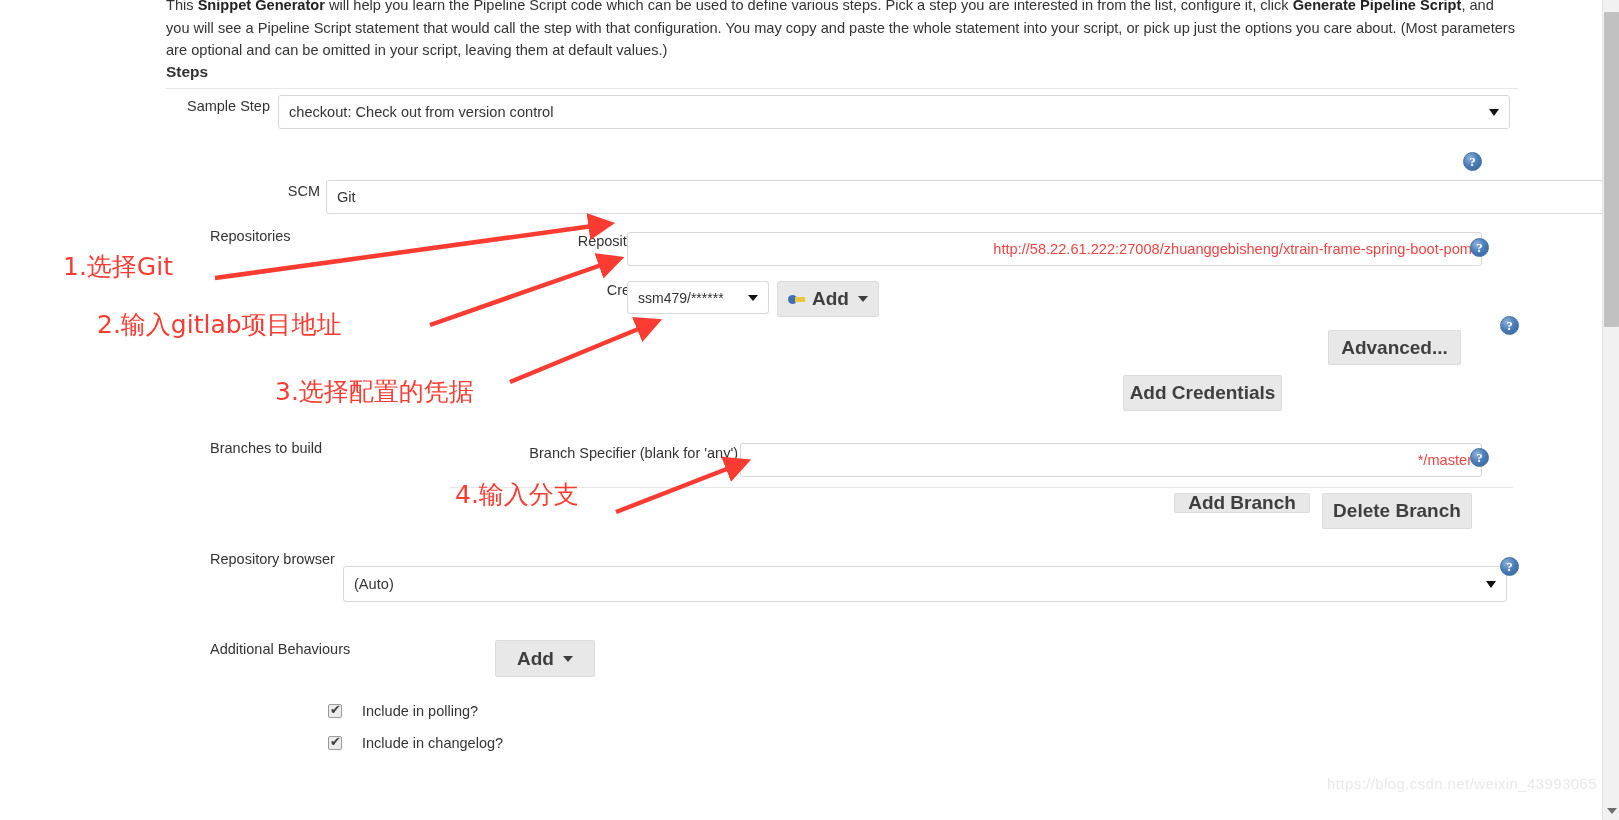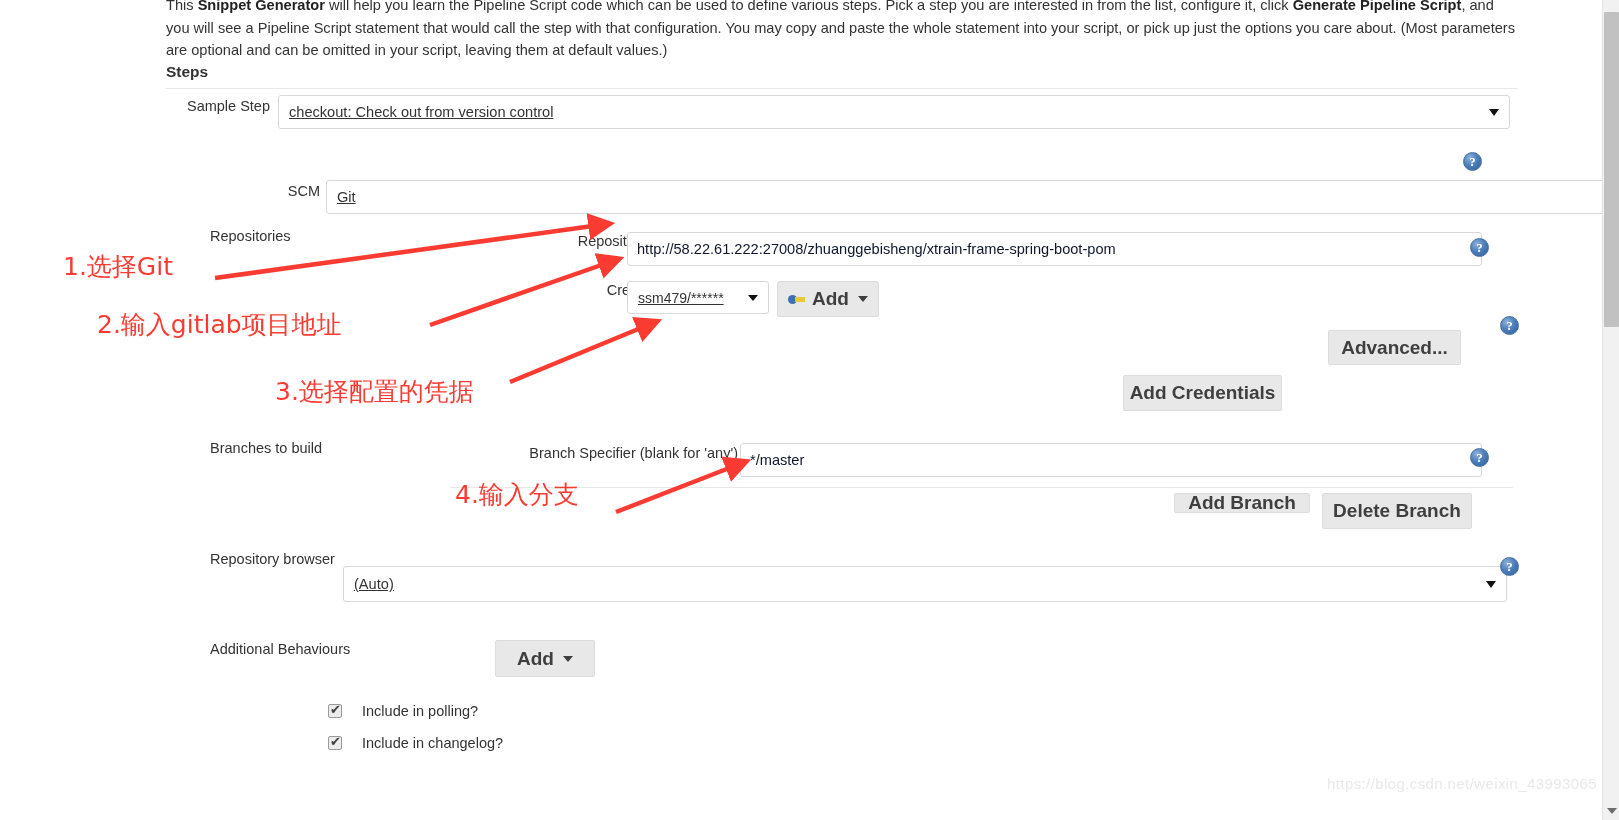--- a/index.html
+++ b/index.html
@@ -80,42 +80,43 @@
     border: 1px solid #d8d8d8;
     border-radius: 3px;
     background: #fff;
     font-size: 14.6px;
     color: #333;
     display: flex;
     align-items: center;
     padding: 0 10px;
     height: 32px;
   }
-  .selectbox .val { flex: 1; overflow: hidden; white-space: nowrap; text-decoration: underline; }
+  .selectbox .val { flex: 1; overflow: hidden; white-space: nowrap; }
   .caret {
     width: 0; height: 0;
     border-left: 5px solid transparent;
     border-right: 5px solid transparent;
     border-top: 7px solid #111;
     margin-left: 6px;
     flex: 0 0 auto;
   }
 
   .textinput {
     position: absolute;
     border: 1px solid #d8d8d8;
     border-radius: 3px;
     background: #fff;
     font-size: 14.6px;
-    color: #0f172a;
+    color: #ef4444;
     height: 34px;
     line-height: 32px;
     padding: 0 9px;
     white-space: nowrap;
     overflow: hidden;
+    text-align: right;
   }
 
   
   .btn {
     position: absolute;
     background: #e8e8e8;
     border: 1px solid #dcdcdc;
     border-radius: 2px;
     color: #3f3f3f;
     font-size: 19px;

